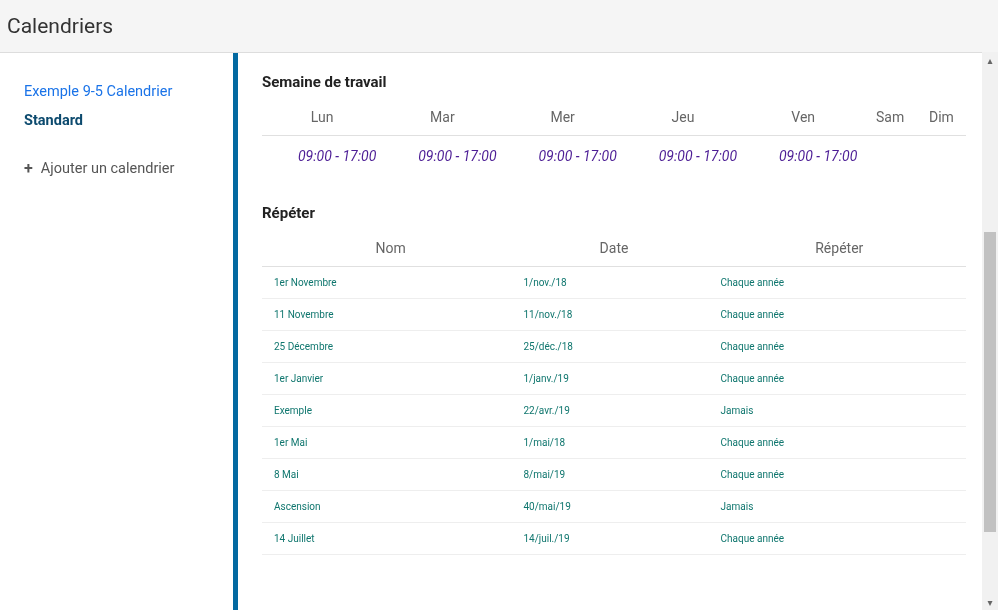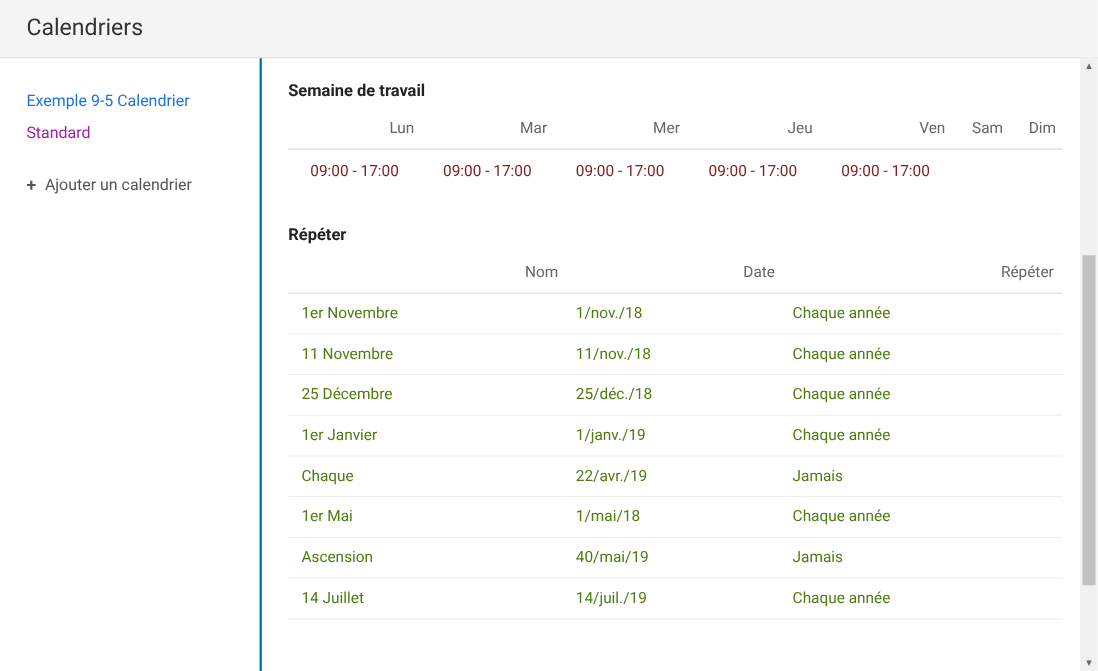--- a/index.html
+++ b/index.html
@@ -9,43 +9,43 @@
       color: #333;
       background: #fff;
       width: 998px;
       height: 610px;
       overflow: hidden;
       position: relative;
     }
     .header {
       background: #f5f5f5;
       border-bottom: 1px solid #ddd;
-      padding: 14px 24px;
+      padding: 14px 7px;
     }
     .header h1 {
       font-size: 21px;
       font-weight: 400;
       color: #333;
     }
     .content {
       display: flex;
       height: calc(610px - 52px);
     }
     .sidebar {
       width: 238px;
-      border-right: 2px solid #0369a1;
+      border-right: 5px solid #0369a1;
       padding: 24px 20px 20px 24px;
     }
     .sidebar-item {
       padding: 6px 0;
       cursor: pointer;
       font-size: 14.5px;
     }
     .sidebar-item.link { color: #1a73e8; }
-    .sidebar-item.active { color: #a21caf; font-weight: 400; }
+    .sidebar-item.active { color: #0c4a6e; font-weight: 700; }
     .add-calendar {
       display: flex;
       align-items: center;
       gap: 8px;
       color: #555;
       cursor: pointer;
       margin-top: 24px;
       font-size: 14.5px;
     }
     .add-calendar .plus {
@@ -66,49 +66,50 @@
       margin-bottom: 8px;
     }
     .week-table {
       width: 100%;
       border-collapse: collapse;
       margin-bottom: 32px;
     }
     .week-table th {
       font-weight: 400;
       color: #666;
-      text-align: right;
+      text-align: center;
       padding: 10px 6px 10px 6px;
       border-bottom: 1px solid #e0e0e0;
       font-size: 14px;
     }
     .week-table td {
-      text-align: center;
+      text-align: right;
       padding: 12px 6px 8px 6px;
-      color: #7f1d1d;
+      color: #4c1d95;
       font-size: 14px;
       white-space: nowrap;
+      font-style: italic;
     }
     .holidays-table {
       width: 100%;
       border-collapse: collapse;
     }
     .holidays-table th {
       font-weight: 400;
       color: #666;
-      text-align: right;
+      text-align: center;
       padding: 10px 8px;
       border-bottom: 1px solid #e0e0e0;
       font-size: 14px;
     }
     .holidays-table td {
       padding: 10px 8px;
       border-bottom: 1px solid #eee;
-      color: #4d7c0f;
-      font-size: 14px;
+      color: #0f766e;
+      font-size: 10px;
     }
     .holidays-table th:first-child,
     .holidays-table td:first-child { padding-left: 12px; }
     .col-name { width: 36%; }
     .col-date { width: 28%; }
     .col-repeat { width: 36%; }
     .scroll-track {
       position: absolute;
       right: 0;
       top: 52px;
@@ -211,27 +212,32 @@
             <td>25 Décembre</td>
             <td>25/déc./18</td>
             <td>Chaque année</td>
           </tr>
           <tr>
             <td>1er Janvier</td>
             <td>1/janv./19</td>
             <td>Chaque année</td>
           </tr>
           <tr>
-            <td>Chaque</td>
+            <td>Exemple</td>
             <td>22/avr./19</td>
             <td>Jamais</td>
           </tr>
           <tr>
             <td>1er Mai</td>
             <td>1/mai/18</td>
+            <td>Chaque année</td>
+          </tr>
+          <tr>
+            <td>8 Mai</td>
+            <td>8/mai/19</td>
             <td>Chaque année</td>
           </tr>
           <tr>
             <td>Ascension</td>
             <td>40/mai/19</td>
             <td>Jamais</td>
           </tr>
           <tr>
             <td>14 Juillet</td>
             <td>14/juil./19</td>

